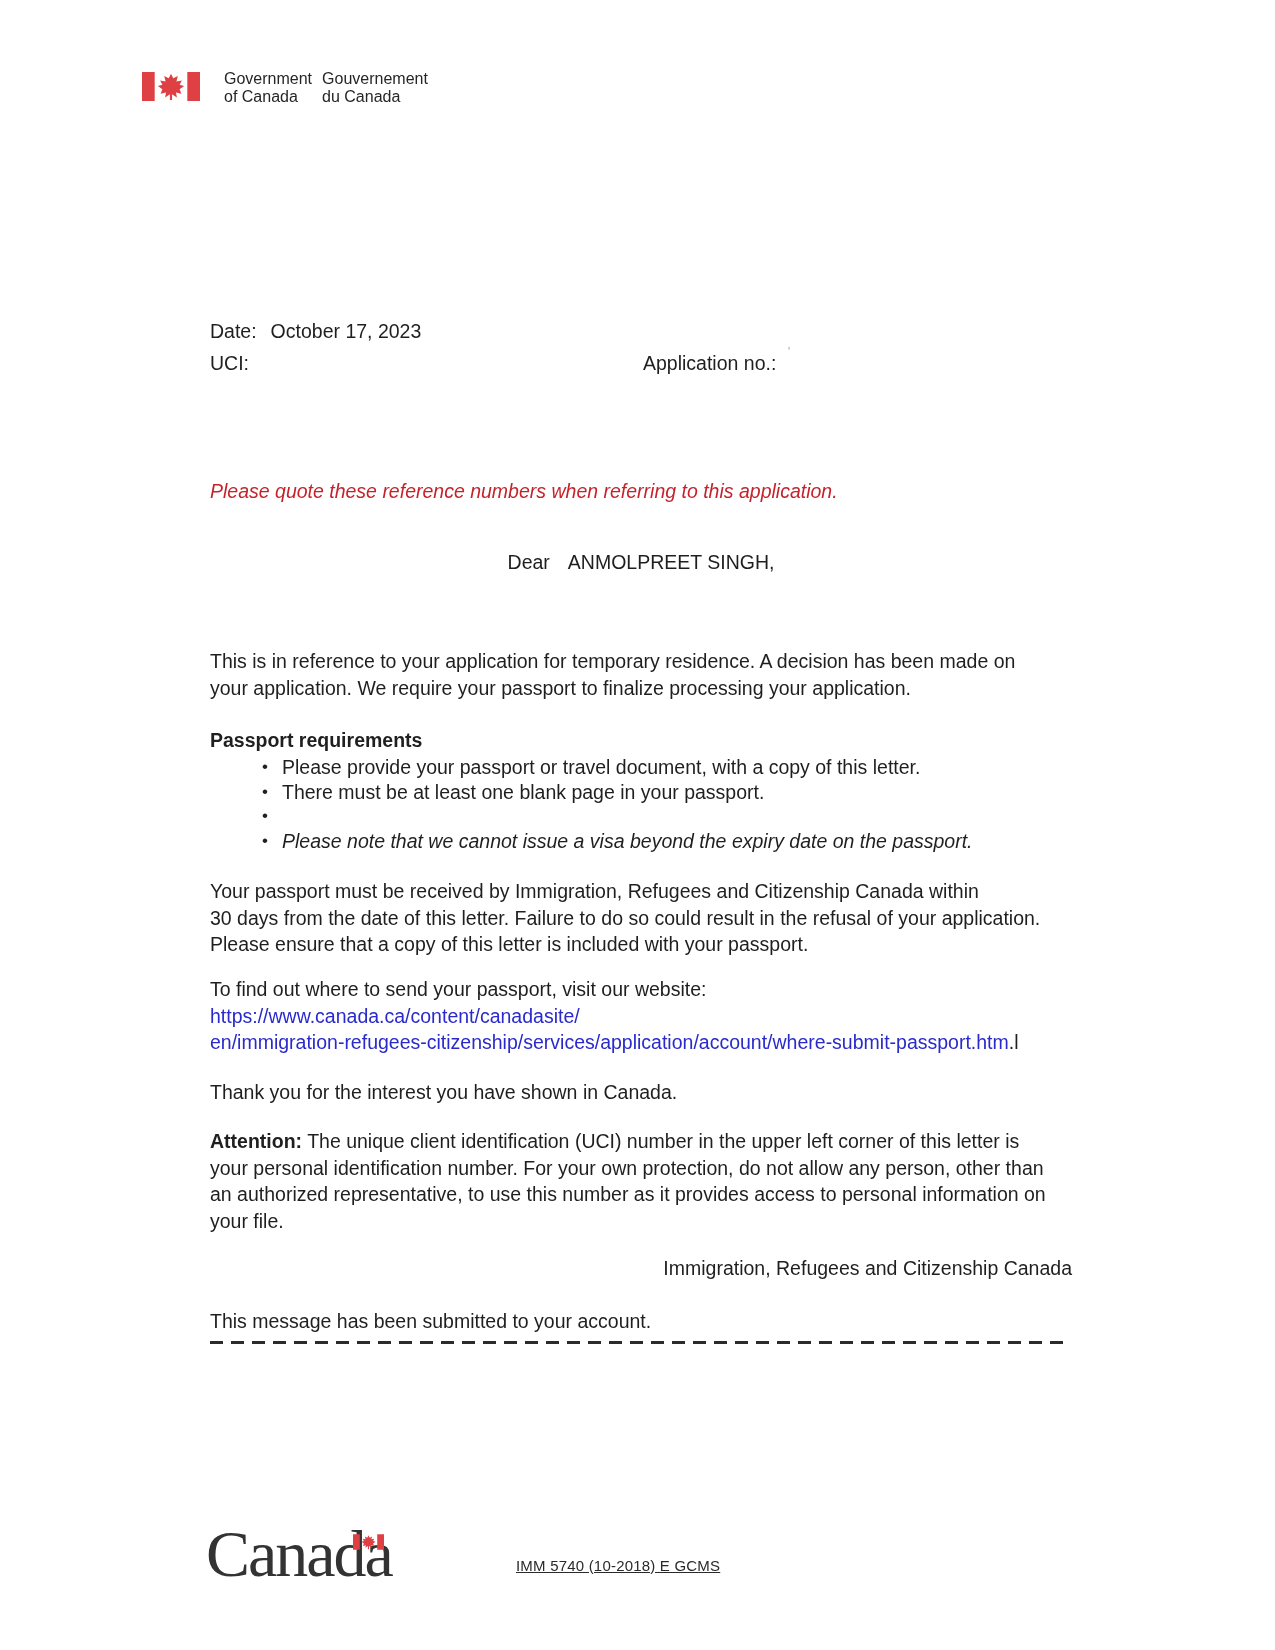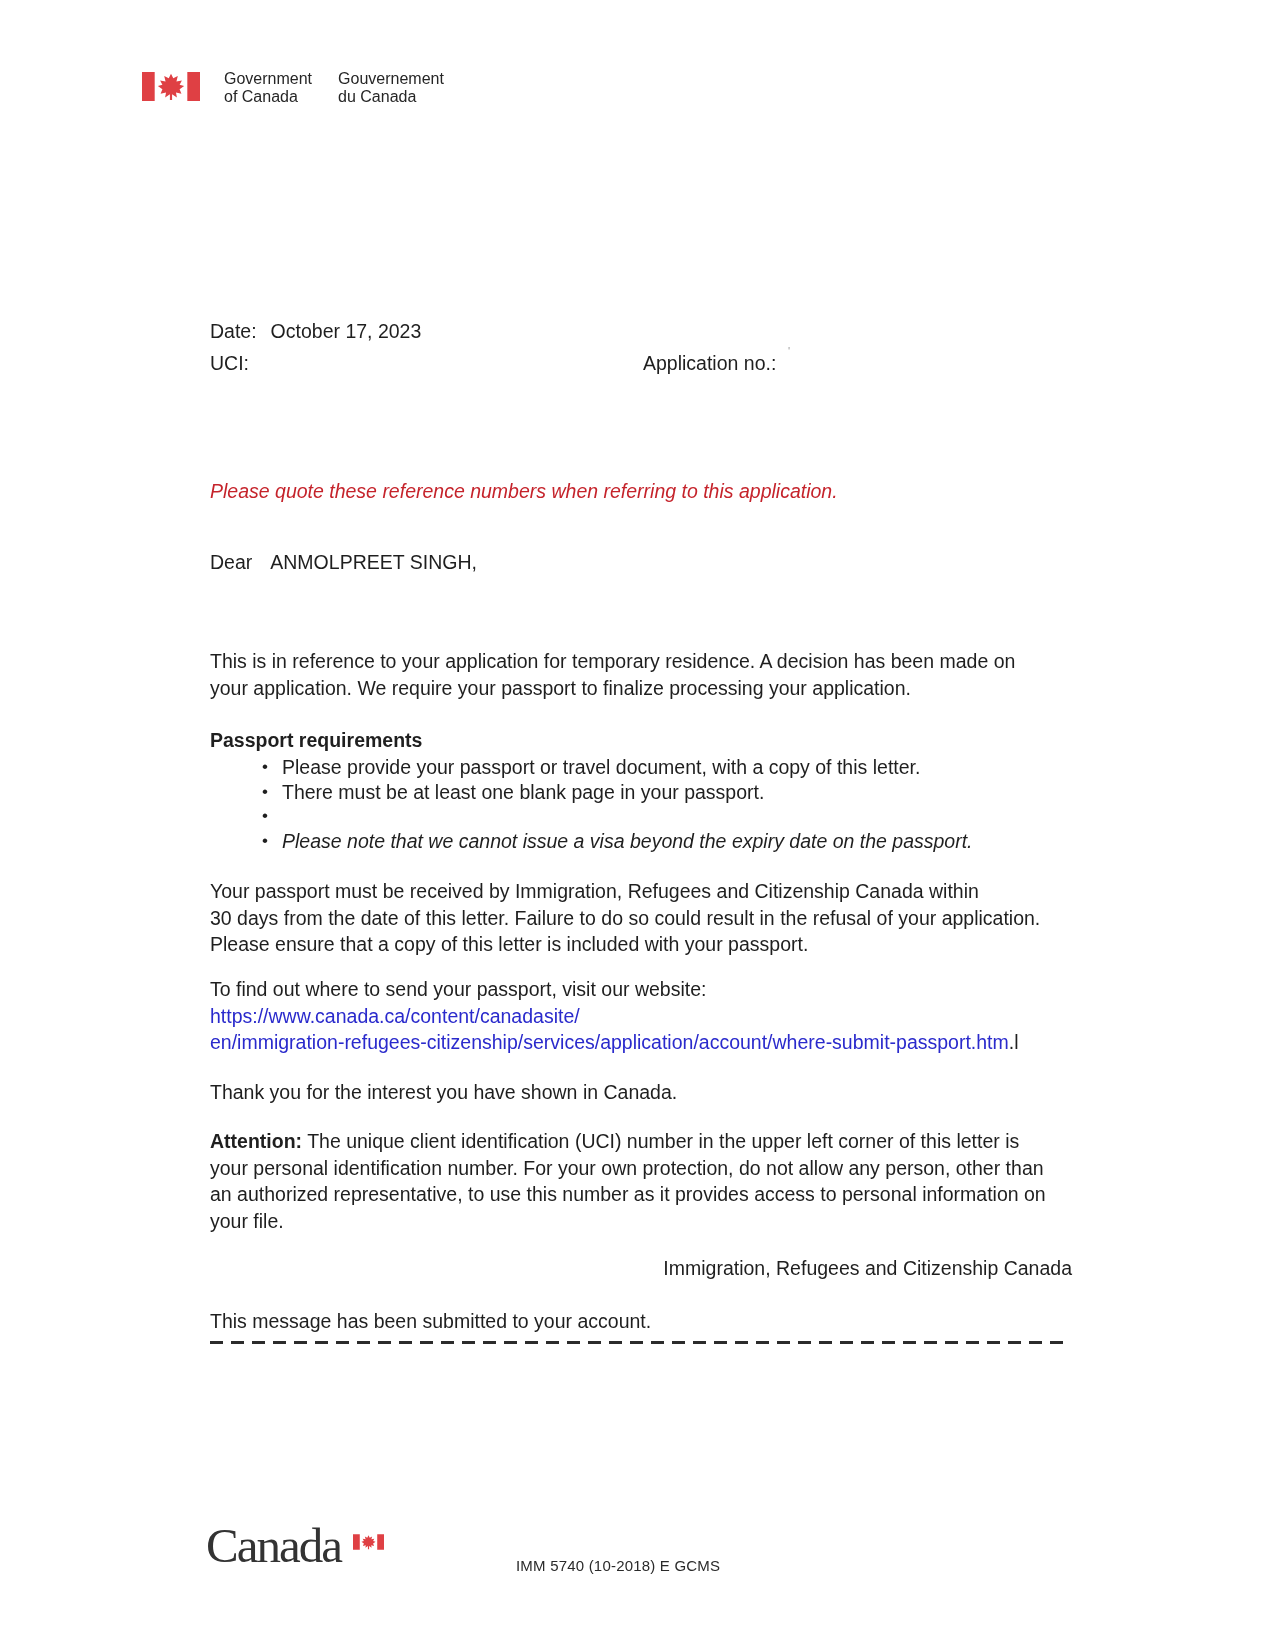--- a/index.html
+++ b/index.html
@@ -13,39 +13,39 @@
     position:relative;
     width:1275px;height:1650px;
     background:#ffffff;
     font-family:"Liberation Sans", sans-serif;
     color:var(--ink);
     overflow:hidden;
   }
   
   .brand{position:absolute;left:142px;top:70px;display:flex;align-items:flex-start;}
   .brand .flag{width:58px;height:31px;margin-right:24px;margin-top:1px;}
-  .brand-cols{display:flex;gap:26px;}
+  .brand-cols{display:flex;gap:10px;}
   .brand-col{font-size:16px;line-height:18px;color:#262626;}
   
   .blk{
     position:absolute;left:210px;width:862px;
     font-size:19.5px;line-height:26.5px;
   }
   .prewrap{white-space:pre-line;}
   .bold{font-weight:bold;}
   
   .date-row{top:292px;margin-top:26px;}
   .date-row .val{margin-left:14px;}
   .uci-row{top:350px;}
   .appno{position:absolute;left:433px;top:0;}
   .artifact{position:absolute;left:578px;top:-12px;font-size:11px;color:#9b9b9b;}
   
   .notice{top:478px;font-style:italic;color:var(--notice-red);}
   
-  .dear{top:549px;}
+  .dear{top:549px;text-align:center;}
   .dear .name{margin-left:18px;}
   
   .para1{top:648px;}
   .req-head{top:727px;font-weight:bold;}
   .bullets{top:755px;}
   .bullet-row{display:flex;line-height:24.6px;}
   .bullet-row .marker{width:20px;margin-left:52px;flex:none;font-size:17px;}
   .bullet-row.italic .text{font-style:italic;}
   .para2{top:878px;}
   .linkpara{top:976px;}
@@ -59,28 +59,28 @@
   .divider{
     position:absolute;left:210px;top:1341px;width:858px;height:3px;
     background:repeating-linear-gradient(90deg,#2b2b2b 0 13px,transparent 13px 21px);
   }
   .submitted{top:1308px;}
   .electronic{top:1428px;}
   
   .wordmark{
     position:absolute;left:206px;top:1521px;
     font-family:"Liberation Serif", serif;
-    font-size:49px;line-height:1;letter-spacing:-2px;color:#333333;
+    font-size:66px;line-height:1;letter-spacing:-2px;color:#333333;
   }
   .wordmark .mini-flag{
     position:absolute;left:147px;top:13px;width:31px;height:16px;
   }
   .form-number{
     position:absolute;left:516px;top:1557px;
-    font-size:15px;color:#2a2a2a;letter-spacing:0.2px;
+    font-size:15px;color:#2a2a2a;letter-spacing:0.2px;text-decoration:underline;
   }
 </style>
 </head>
 <body>
 
 <div class="page">
 
   <div class="brand">
     <svg class="flag" viewBox="0 0 64 32" aria-hidden="true">
       <rect x="0" y="0" width="14" height="32" style="fill:var(--flag-red)"></rect>

